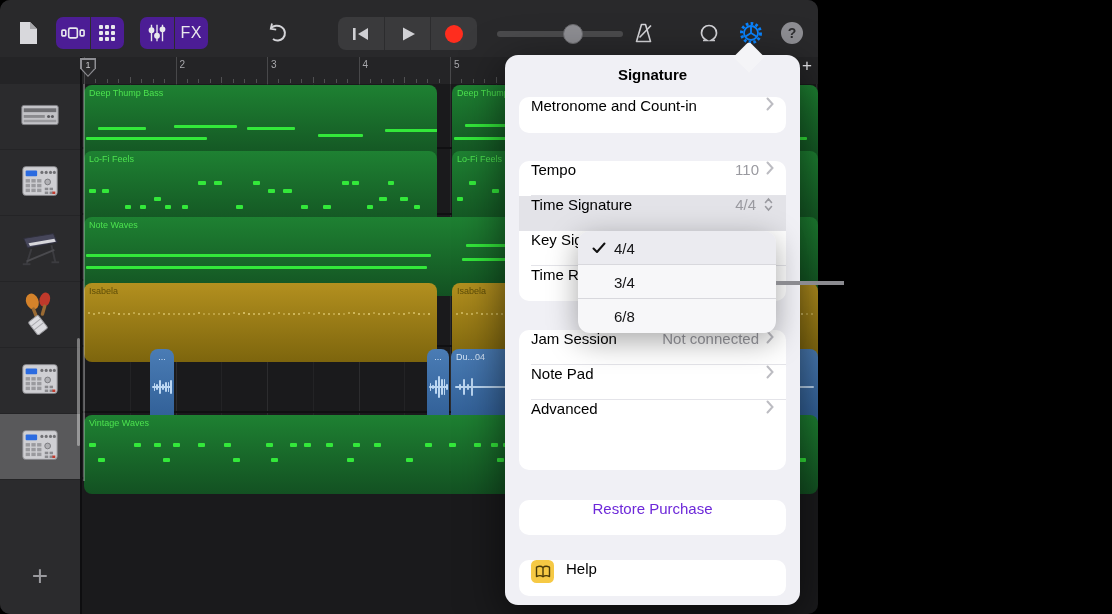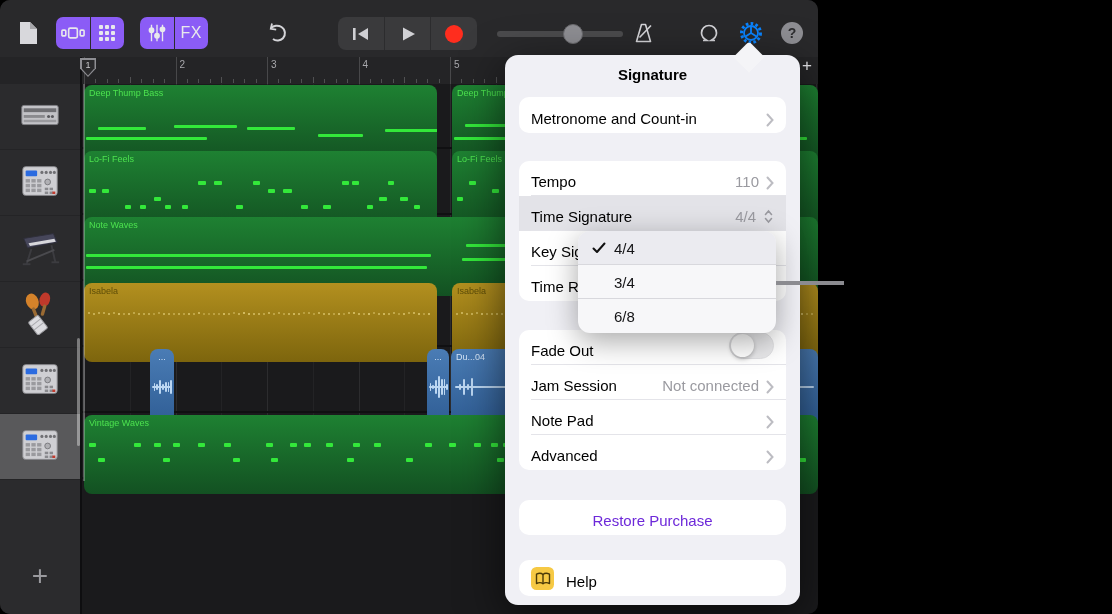--- a/index.html
+++ b/index.html
@@ -4,21 +4,21 @@
 <style>
   html,body{margin:0;padding:0;background:#000;}
   body{width:1112px;height:614px;position:relative;overflow:hidden;
        font-family:"Liberation Sans","DejaVu Sans",sans-serif;
        -webkit-font-smoothing:antialiased;}
   .app{position:absolute;left:0;top:0;width:818px;height:614px;background:#1a1a1c;
        border-radius:10px;overflow:hidden;}
   
   .toolbar{position:absolute;left:0;top:0;width:818px;height:57px;background:#29292b;}
   .tb{position:absolute;display:flex;align-items:center;justify-content:center;}
-  .seg{position:absolute;top:17px;height:32px;background:#8b5cf6;border-radius:7px;
+  .seg{position:absolute;top:17px;height:32px;background:#4c1d95;border-radius:7px;
        display:flex;overflow:hidden;}
   .seg .cell{width:34px;height:32px;display:flex;align-items:center;justify-content:center;}
   .seg .cell + .cell{border-left:1px solid #2c2c2e;}
   .fx{color:#e8e8ec;font-size:16px;letter-spacing:.5px;}
   .transport{position:absolute;left:338px;top:17px;width:139px;height:33px;background:#3a3a3c;
        border-radius:8px;display:flex;overflow:hidden;}
   .transport .cell{width:46.3px;display:flex;align-items:center;justify-content:center;}
   .transport .cell + .cell{border-left:1px solid #2c2c2e;}
   .slider-track{position:absolute;left:497px;top:31px;width:126px;height:6px;border-radius:3px;
        background:#4b4b4d;}
@@ -66,21 +66,21 @@
   .dot{position:absolute;width:2px;height:2px;background:#e5d07a;border-radius:1px;}
   .wv{position:absolute;background:#bcd7f2;border-radius:1px;}
   
   .popover{position:absolute;left:505px;top:55px;width:295px;height:550px;z-index:20;
        background:#f0f0f5;border-radius:13px;box-shadow:0 12px 45px rgba(0,0,0,.6);}
   .pop-arrow{position:absolute;left:233px;top:-9px;width:22px;height:22px;background:#f4f4f7;
        transform:rotate(45deg);border-radius:4px 0 0 0;}
   .pop-title{position:absolute;left:0;top:11px;width:100%;text-align:center;font-size:15px;
        font-weight:bold;color:#000;}
   .card{position:absolute;left:14px;width:267px;background:#fff;border-radius:10px;overflow:hidden;}
-  .prow{position:relative;display:flex;align-items:flex-end;padding:6px 12px;box-sizing:border-box;}
+  .prow{position:relative;display:flex;align-items:flex-start;padding:0 12px;box-sizing:border-box;}
   .prow .sepline{position:absolute;left:12px;right:0;bottom:0;height:1px;background:#e4e4e9;}
   .prow.pressed{background:#e3e3e8;}
   .plabel{font-size:15px;color:#000;flex:1;white-space:nowrap;overflow:hidden;}
   .pvalue{font-size:15px;color:#9a9aa0;margin-right:7px;}
   .acc{display:flex;align-items:center;}
   .toggle{width:45px;height:27px;border-radius:14px;background:#e9e9eb;
        border:1px solid #e0e0e3;box-sizing:border-box;position:relative;}
   .toggle .knob{position:absolute;left:1px;top:1px;width:23px;height:23px;border-radius:50%;
        background:#fff;box-shadow:0 2px 4px rgba(0,0,0,.25);}
   .link-center{width:100%;text-align:center;font-size:15px;color:#6d28d9;}
@@ -745,29 +745,20 @@
           <div class="prow" style="height: 35px;">
             <span class="plabel">Key Signature</span>
             <div class="sepline"></div>
           </div>
           <div class="prow" style="height: 35px;">
             <span class="plabel">Time Ruler</span>
           </div>
         </div>
         <div class="card" style="top: 275px; height: 140px;">
           <div class="prow" style="height: 35px;">
-            <span class="plabel">Fade Out</span>
-            <span class="acc">
-              <div class="toggle">
-                <div class="knob"></div>
-              </div>
-            </span>
-            <div class="sepline"></div>
-          </div>
-          <div class="prow" style="height: 35px;">
             <span class="plabel">Jam Session</span>
             <span class="pvalue">Not connected</span>
             <span class="acc">
               <svg width="8" height="14" viewBox="0 0 8 14" fill="none" stroke="#bcbcc2" stroke-width="2" stroke-linecap="round">
                 <path d="M1.5 1.5 L6.5 7 L1.5 12.5"></path>
               </svg>
             </span>
             <div class="sepline"></div>
           </div>
           <div class="prow" style="height: 35px;">

